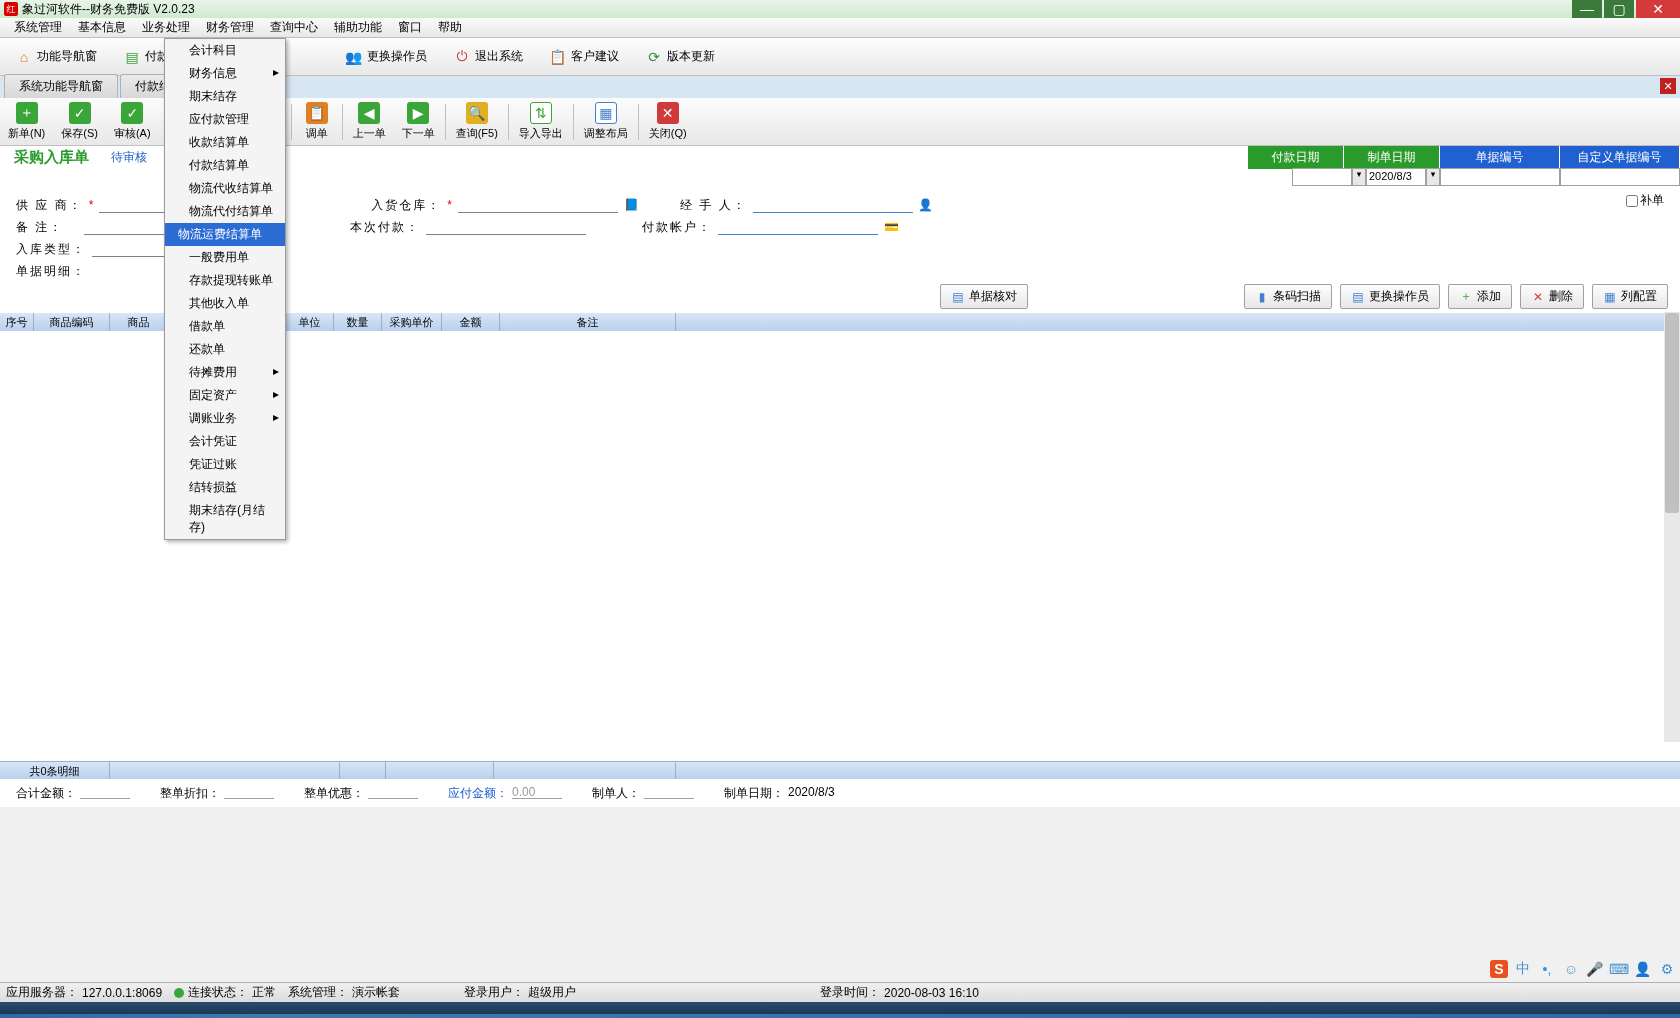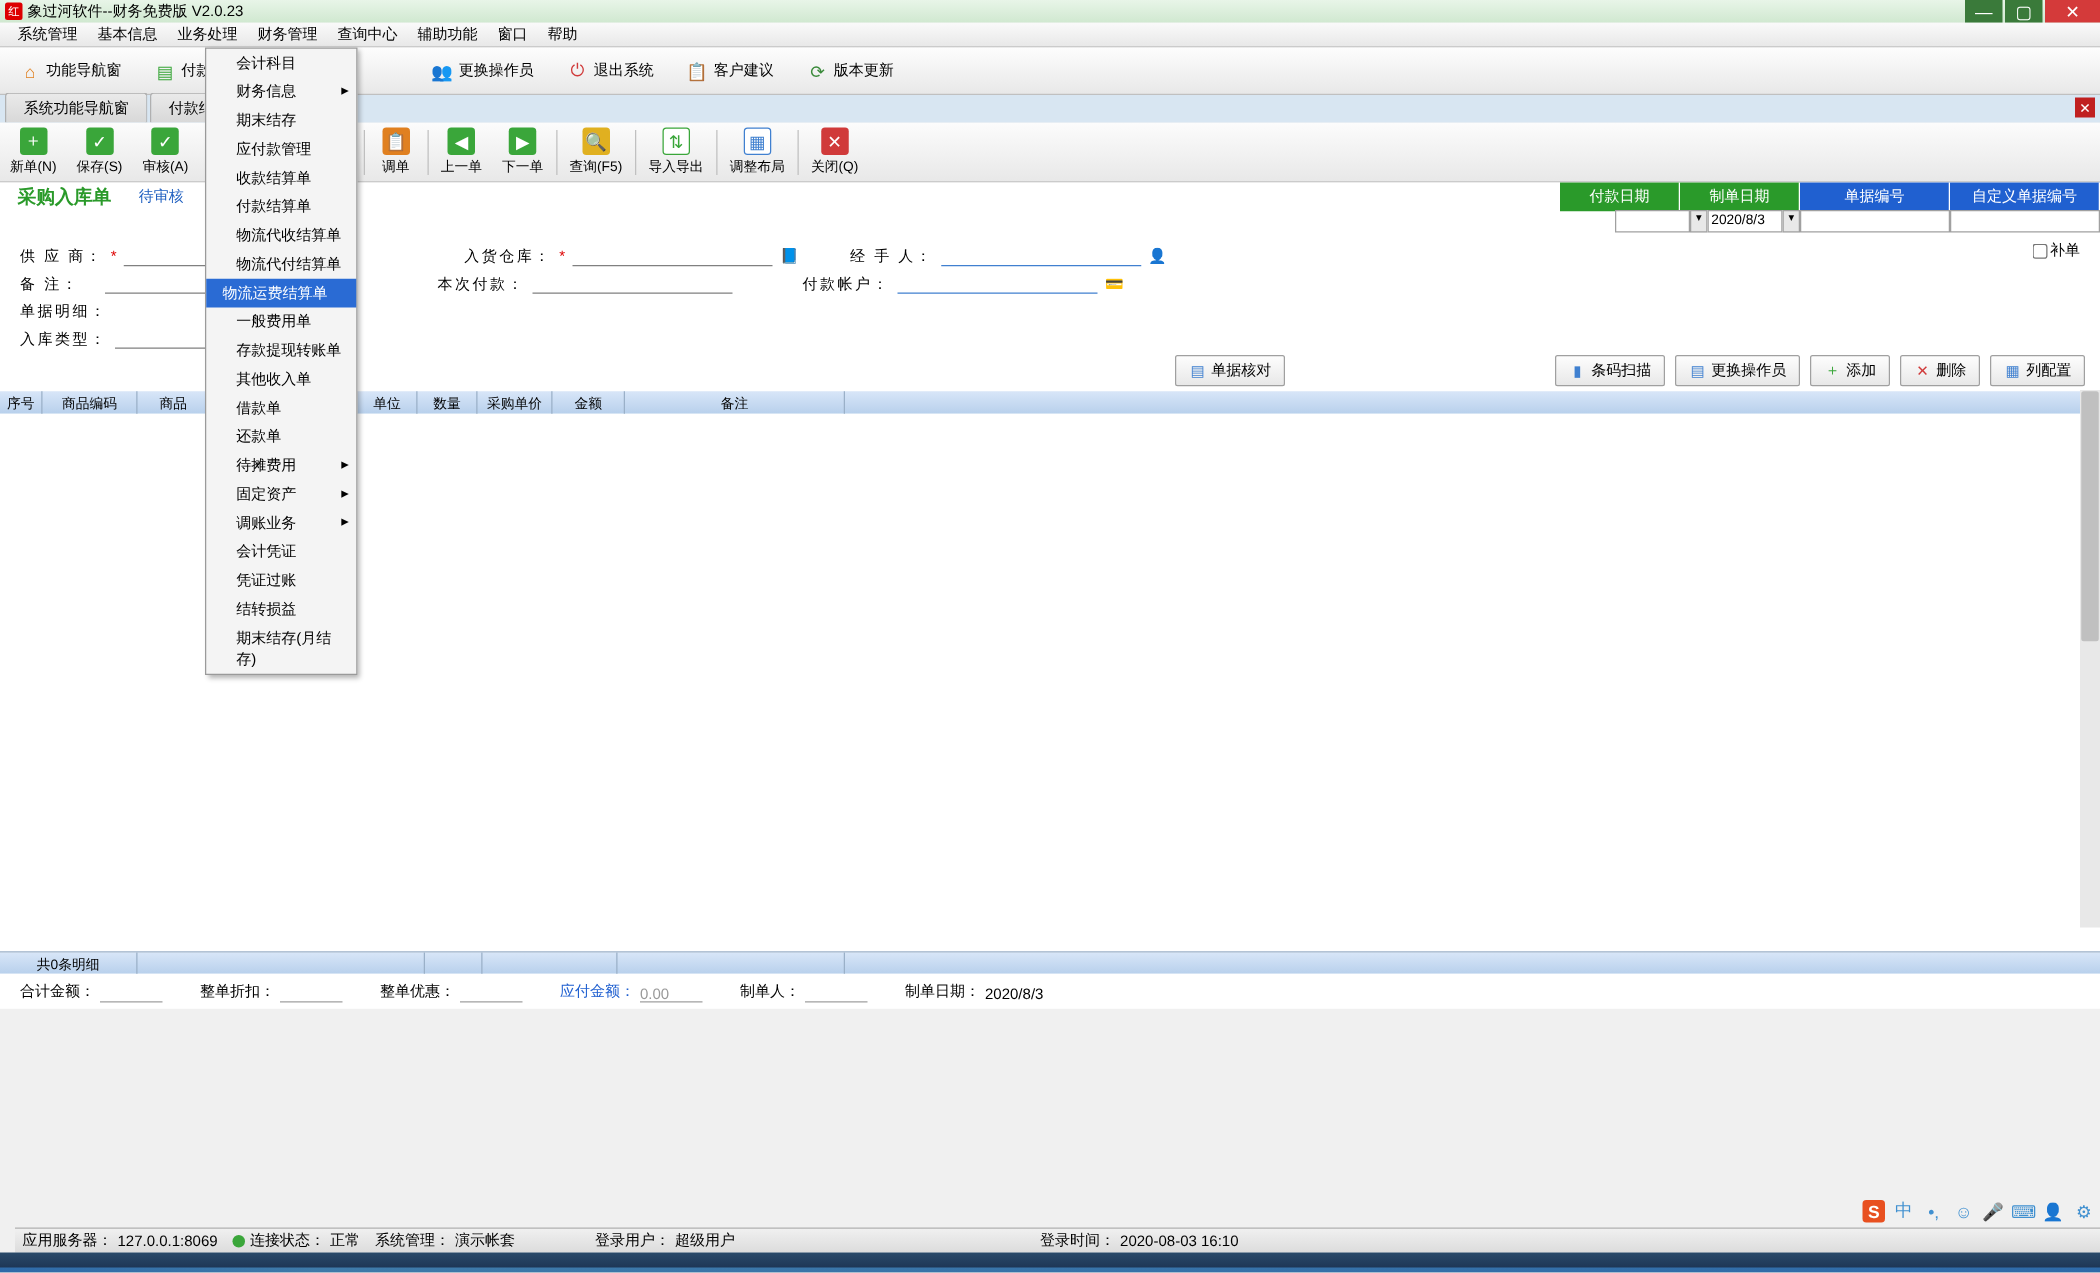--- a/index.html
+++ b/index.html
@@ -76,32 +76,32 @@
 .thead { display: flex; background: linear-gradient(#d8e6f8,#b8d0ec); height: 18px; }
 .th { border-right: 1px solid #9ab0c8; text-align: center; padding: 2px 4px; font-size: 11px; }
 .tbody { background: #fff; height: 430px; }
 
 
 .summary-row { background: linear-gradient(#d8e6f8,#b8d0ec); height: 18px; display: flex; border-top: 1px solid #9ab0c8; }
 .summary-row .cell { border-right: 1px solid #9ab0c8; padding: 2px 4px; font-size: 11px; }
 
 
 .totals { display: flex; align-items: center; padding: 6px 16px; background: #fff; gap: 30px; height: 28px; }
-.totals .pair { display: flex; align-items: flex-end; gap: 4px; }
+.totals .pair { display: flex; align-items: flex-start; gap: 4px; }
 .totals .pair .val { border-bottom: 1px solid #a0a0a0; min-width: 50px; height: 14px; display: inline-block; }
 .totals .llbl.blue-t { color: #2060d0; }
 .totals .val.gray { color: #999; }
 
 
 .ime-bar { position: absolute; right: 4px; bottom: 40px; display: flex; gap: 6px; align-items: center; }
 .ime-bar .ime-ic { width: 18px; height: 18px; display: flex; align-items: center; justify-content: center; color: #4090d0; font-size: 14px; }
 .ime-bar .sogou { background: #e85020; color: #fff; border-radius: 3px; font-weight: bold; }
 
 
-.statusbar { position: absolute; bottom: 16px; left: 12px; right: 0; height: 20px; background: linear-gradient(#f0f0f0,#dcdcdc); border-top: 1px solid #b0b0b0; display: flex; align-items: center; padding: 0 6px; gap: 12px; }
+.statusbar { position: absolute; bottom: 16px; left: 0; right: 0; height: 20px; background: linear-gradient(#f0f0f0,#dcdcdc); border-top: 1px solid #b0b0b0; display: flex; align-items: center; padding: 0 6px; gap: 12px; }
 .statusbar .sitem { display: flex; align-items: center; gap: 4px; }
 .dot { width: 10px; height: 10px; border-radius: 50%; background: #3aa63a; }
 
 
 .taskbar { position: absolute; bottom: 0; left: 0; right: 0; height: 16px; background: linear-gradient(#2a4a6a, #1a3050); }
 .taskbar-glow { position: absolute; bottom: 0; left: 0; right: 0; height: 4px; background: linear-gradient(90deg, #40a0ff 0%, #60c0ff 15%, #40a0ff 100%); opacity: 0.5; }
 
 .scrollbar-v { position: absolute; right: 0; top: 312px; width: 16px; height: 430px; background: #e8e8e8; }
 .scrollbar-v .thumb { width: 14px; height: 200px; background: #c0c0c0; margin: 1px; border-radius: 2px; }
 </style>
@@ -282,25 +282,25 @@
     <input class="finput wide" style="">
     <div style="width:54px"></div>
     <span class="flabel">本次付款：</span>
     <input class="finput" style="">
     <div style="width:44px"></div>
     <span class="flabel">付款帐户：</span>
     <input class="finput" style="border-bottom-color: rgb(64, 128, 208);">
     <span class="small-icon" style="color:#4080d0">💳</span>
   </div>
   <div class="frow">
-    <span class="flabel">单据明细：</span>
-  </div>
-  <div class="frow">
     <span class="flabel">入库类型：</span>
     <input class="finput" style="">
+  </div>
+  <div class="frow">
+    <span class="flabel">单据明细：</span>
   </div>
 </div>
 
 <div class="action-row">
   <div style="width:920px"></div>
   <div class="abtn">
       <span class="ic" style="color:#4080d0">▤</span>
       <span>单据核对</span>
     </div>
   <div class="spacer"></div>

